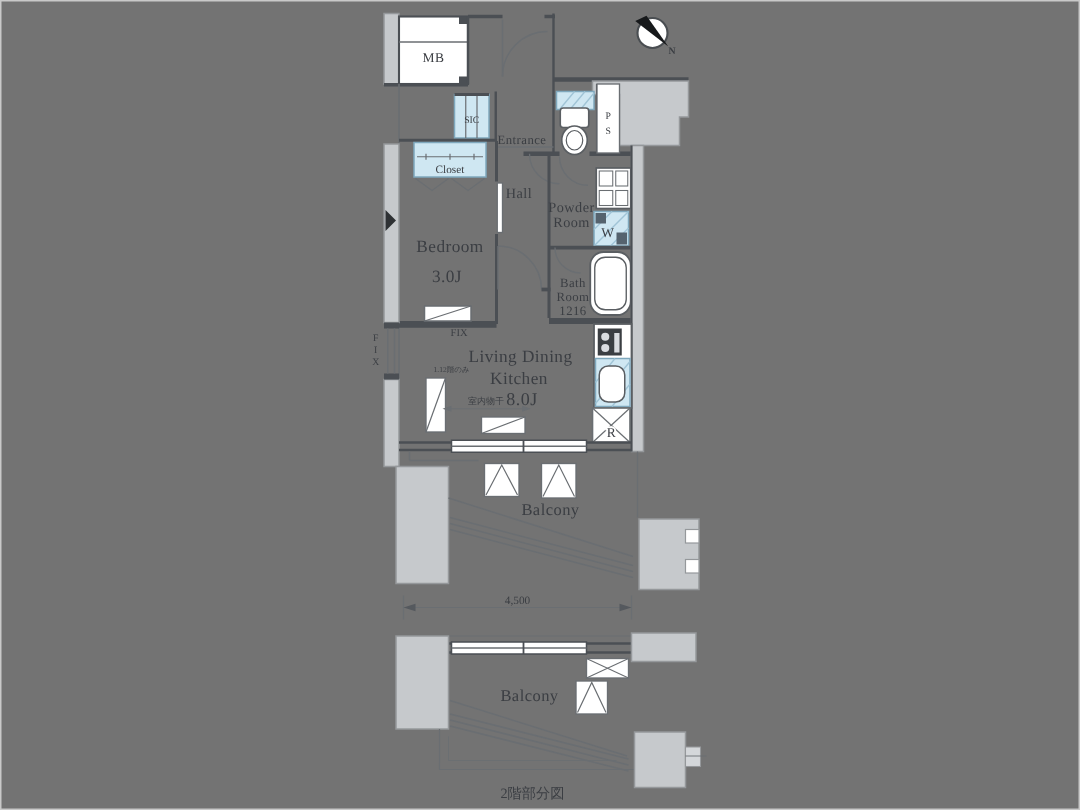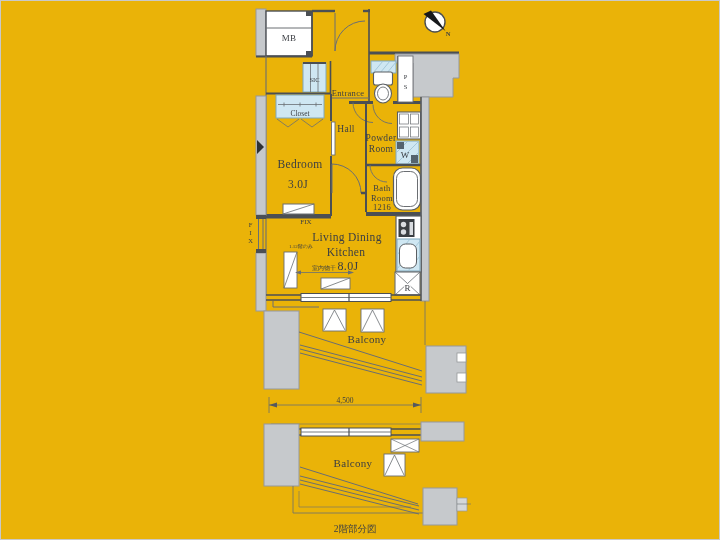--- a/index.html
+++ b/index.html
@@ -1,17 +1,17 @@
 <!DOCTYPE html>
 <html><head>
 <meta charset="utf-8">
 <style>
   html,body{margin:0;padding:0;background:#ffffff;}
   .stage{
-    position:relative;width:718px;height:538px;background:#eab308;
+    position:relative;width:718px;height:538px;background:#737373;
     border:1px solid #c9c9c9;overflow:hidden;
     font-family:"Liberation Serif","DejaVu Serif",serif;
   }
   svg{position:absolute;left:0;top:0;}
   svg text{
     font-family:"Liberation Serif","DejaVu Serif",serif;
     fill:#3b3e43;
   }
   .lbl{letter-spacing:.3px;}
   .wall{stroke:#4b4f54;fill:none;}

